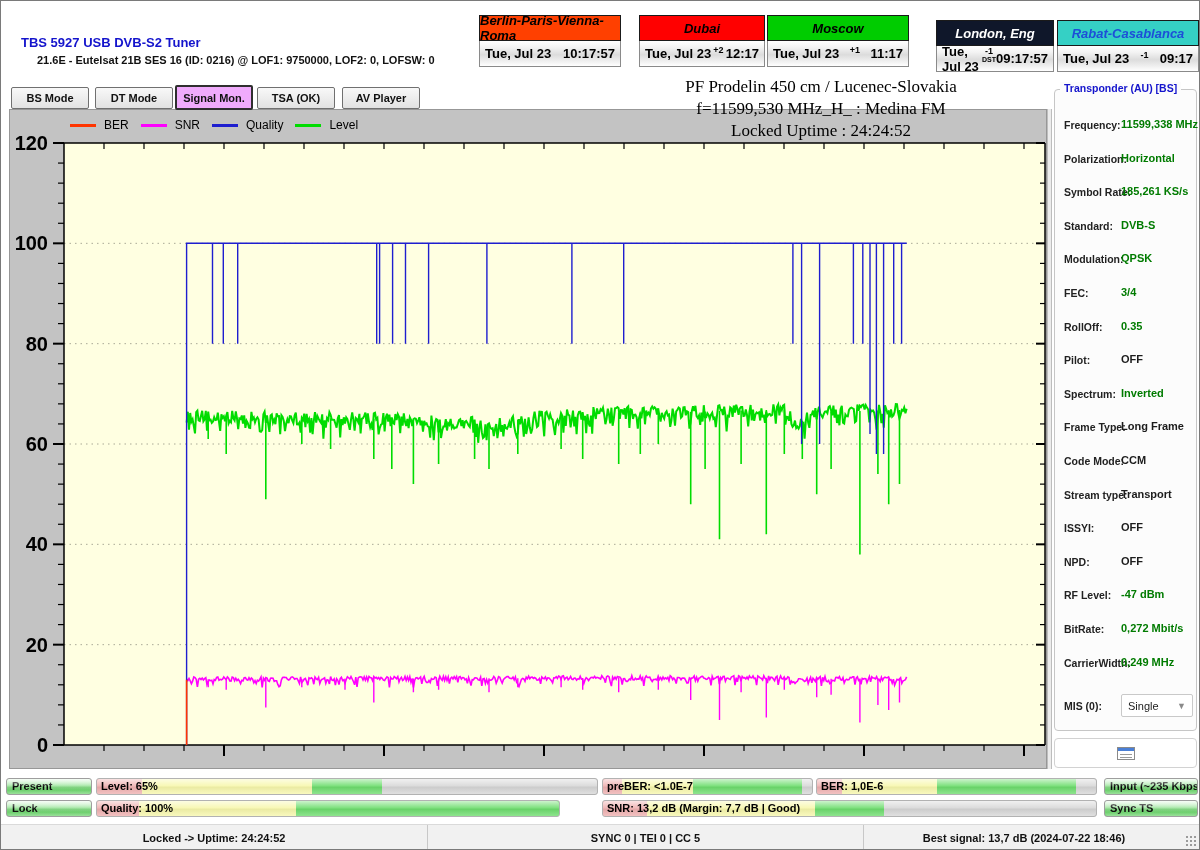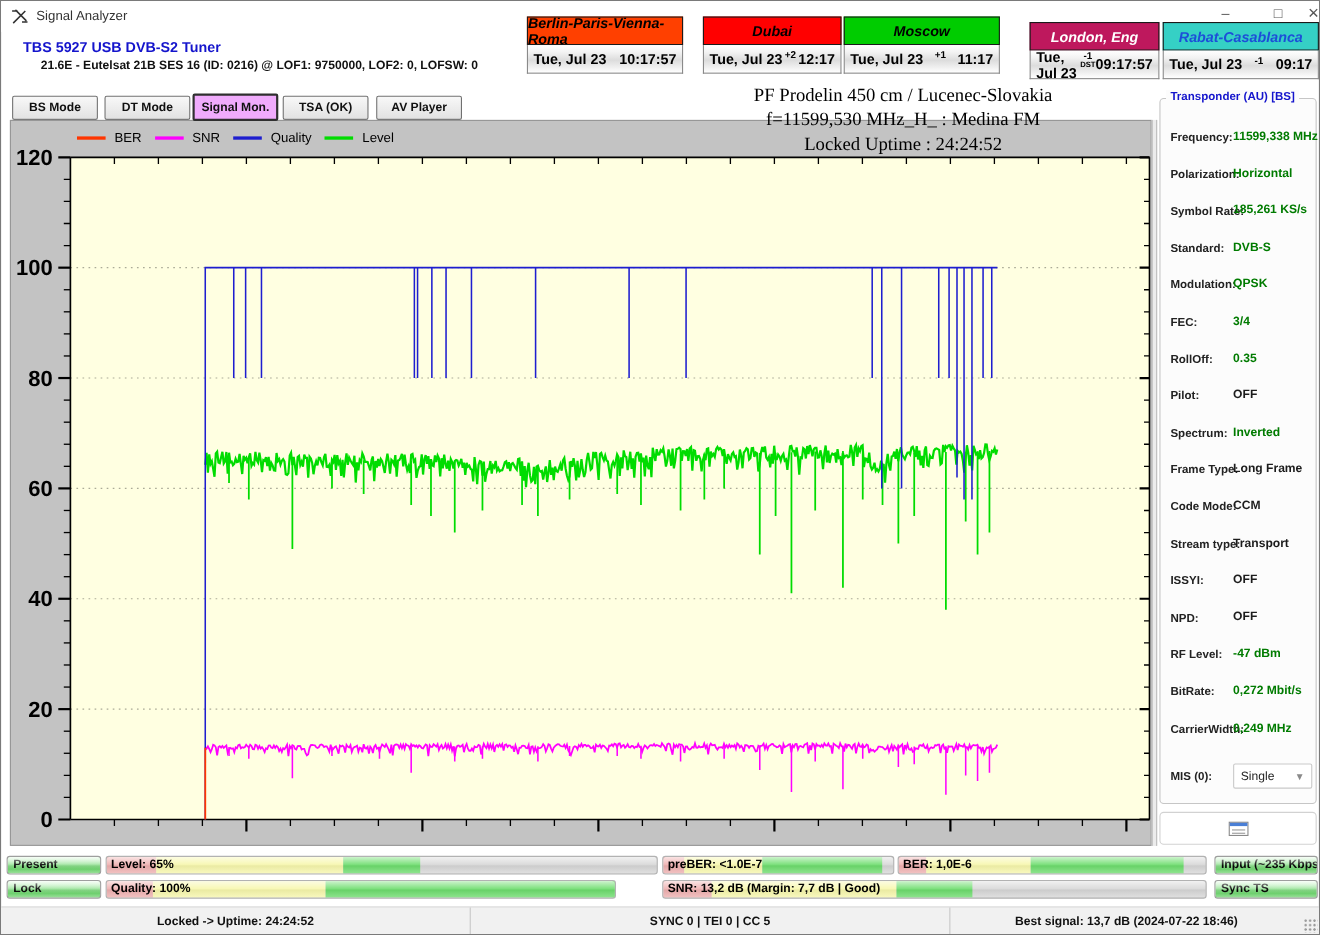--- a/index.html
+++ b/index.html
@@ -89,33 +89,20 @@
     font-size:11px;font-weight:bold;color:#111;border-right:1px solid #c8c8c8;}
   .sb-cell:last-child{border-right:none;}
   .grip{position:absolute;right:1px;bottom:1px;width:13px;height:13px;
     background-image:radial-gradient(#9a9a9a 1px,transparent 1.2px);background-size:4px 4px;}
 </style>
 </head>
 <body>
 
 <div class="window">
 
-  <div class="titlebar">
-    <span class="app-icon">
-      <svg width="17" height="17" viewBox="0 0 17 17">
-        <g stroke="#333" stroke-width="1.4" fill="none">
-          <path d="M2 15 L13 4 M4 3 L14 13 M1 4 h5 M10 14 h5"></path>
-        </g>
-      </svg>
-    </span>
-    <span class="win-title">Signal Analyzer</span>
-    <span class="win-btn min">–</span>
-    <span class="win-btn max">□</span>
-    <span class="win-btn cls">✕</span>
-  </div>
 
   <div class="tuner-name">TBS 5927 USB DVB-S2 Tuner</div>
   <div class="tuner-details">21.6E - Eutelsat 21B  SES 16 (ID: 0216) @ LOF1: 9750000, LOF2: 0, LOFSW: 0</div>
 
   <div id="world-clocks">
       <div class="clock" style="left: 478px; top: 14px; width: 142px;">
         <div class="clock-h" style="background: rgb(255, 64, 0); color: rgb(0, 0, 0);">Berlin-Paris-Vienna-Roma</div>
         <div class="clock-t">
           <span class="c-date">Tue, Jul 23</span>
           <span class="c-off"></span>
@@ -136,21 +123,21 @@
         <div class="clock-h" style="background: rgb(0, 204, 0); color: rgb(0, 0, 0);">Moscow</div>
         <div class="clock-t">
           <span class="c-date">Tue, Jul 23</span>
           <span class="c-off">
             <span class="c-off-num">+1</span>
           </span>
           <span class="c-time">11:17</span>
         </div>
       </div>
       <div class="clock" style="left: 935px; top: 19px; width: 118px;">
-        <div class="clock-h" style="background: #be185d; color: rgb(255, 255, 255);">London, Eng</div>
+        <div class="clock-h" style="background: #0f172a; color: rgb(255, 255, 255);">London, Eng</div>
         <div class="clock-t">
           <span class="c-date">Tue, Jul 23</span>
           <span class="c-off">
             <span class="c-off-num">-1</span>
             <span class="c-off-lab">DST</span>
           </span>
           <span class="c-time">09:17:57</span>
         </div>
       </div>
       <div class="clock" style="left: 1056px; top: 19px; width: 142px;">

